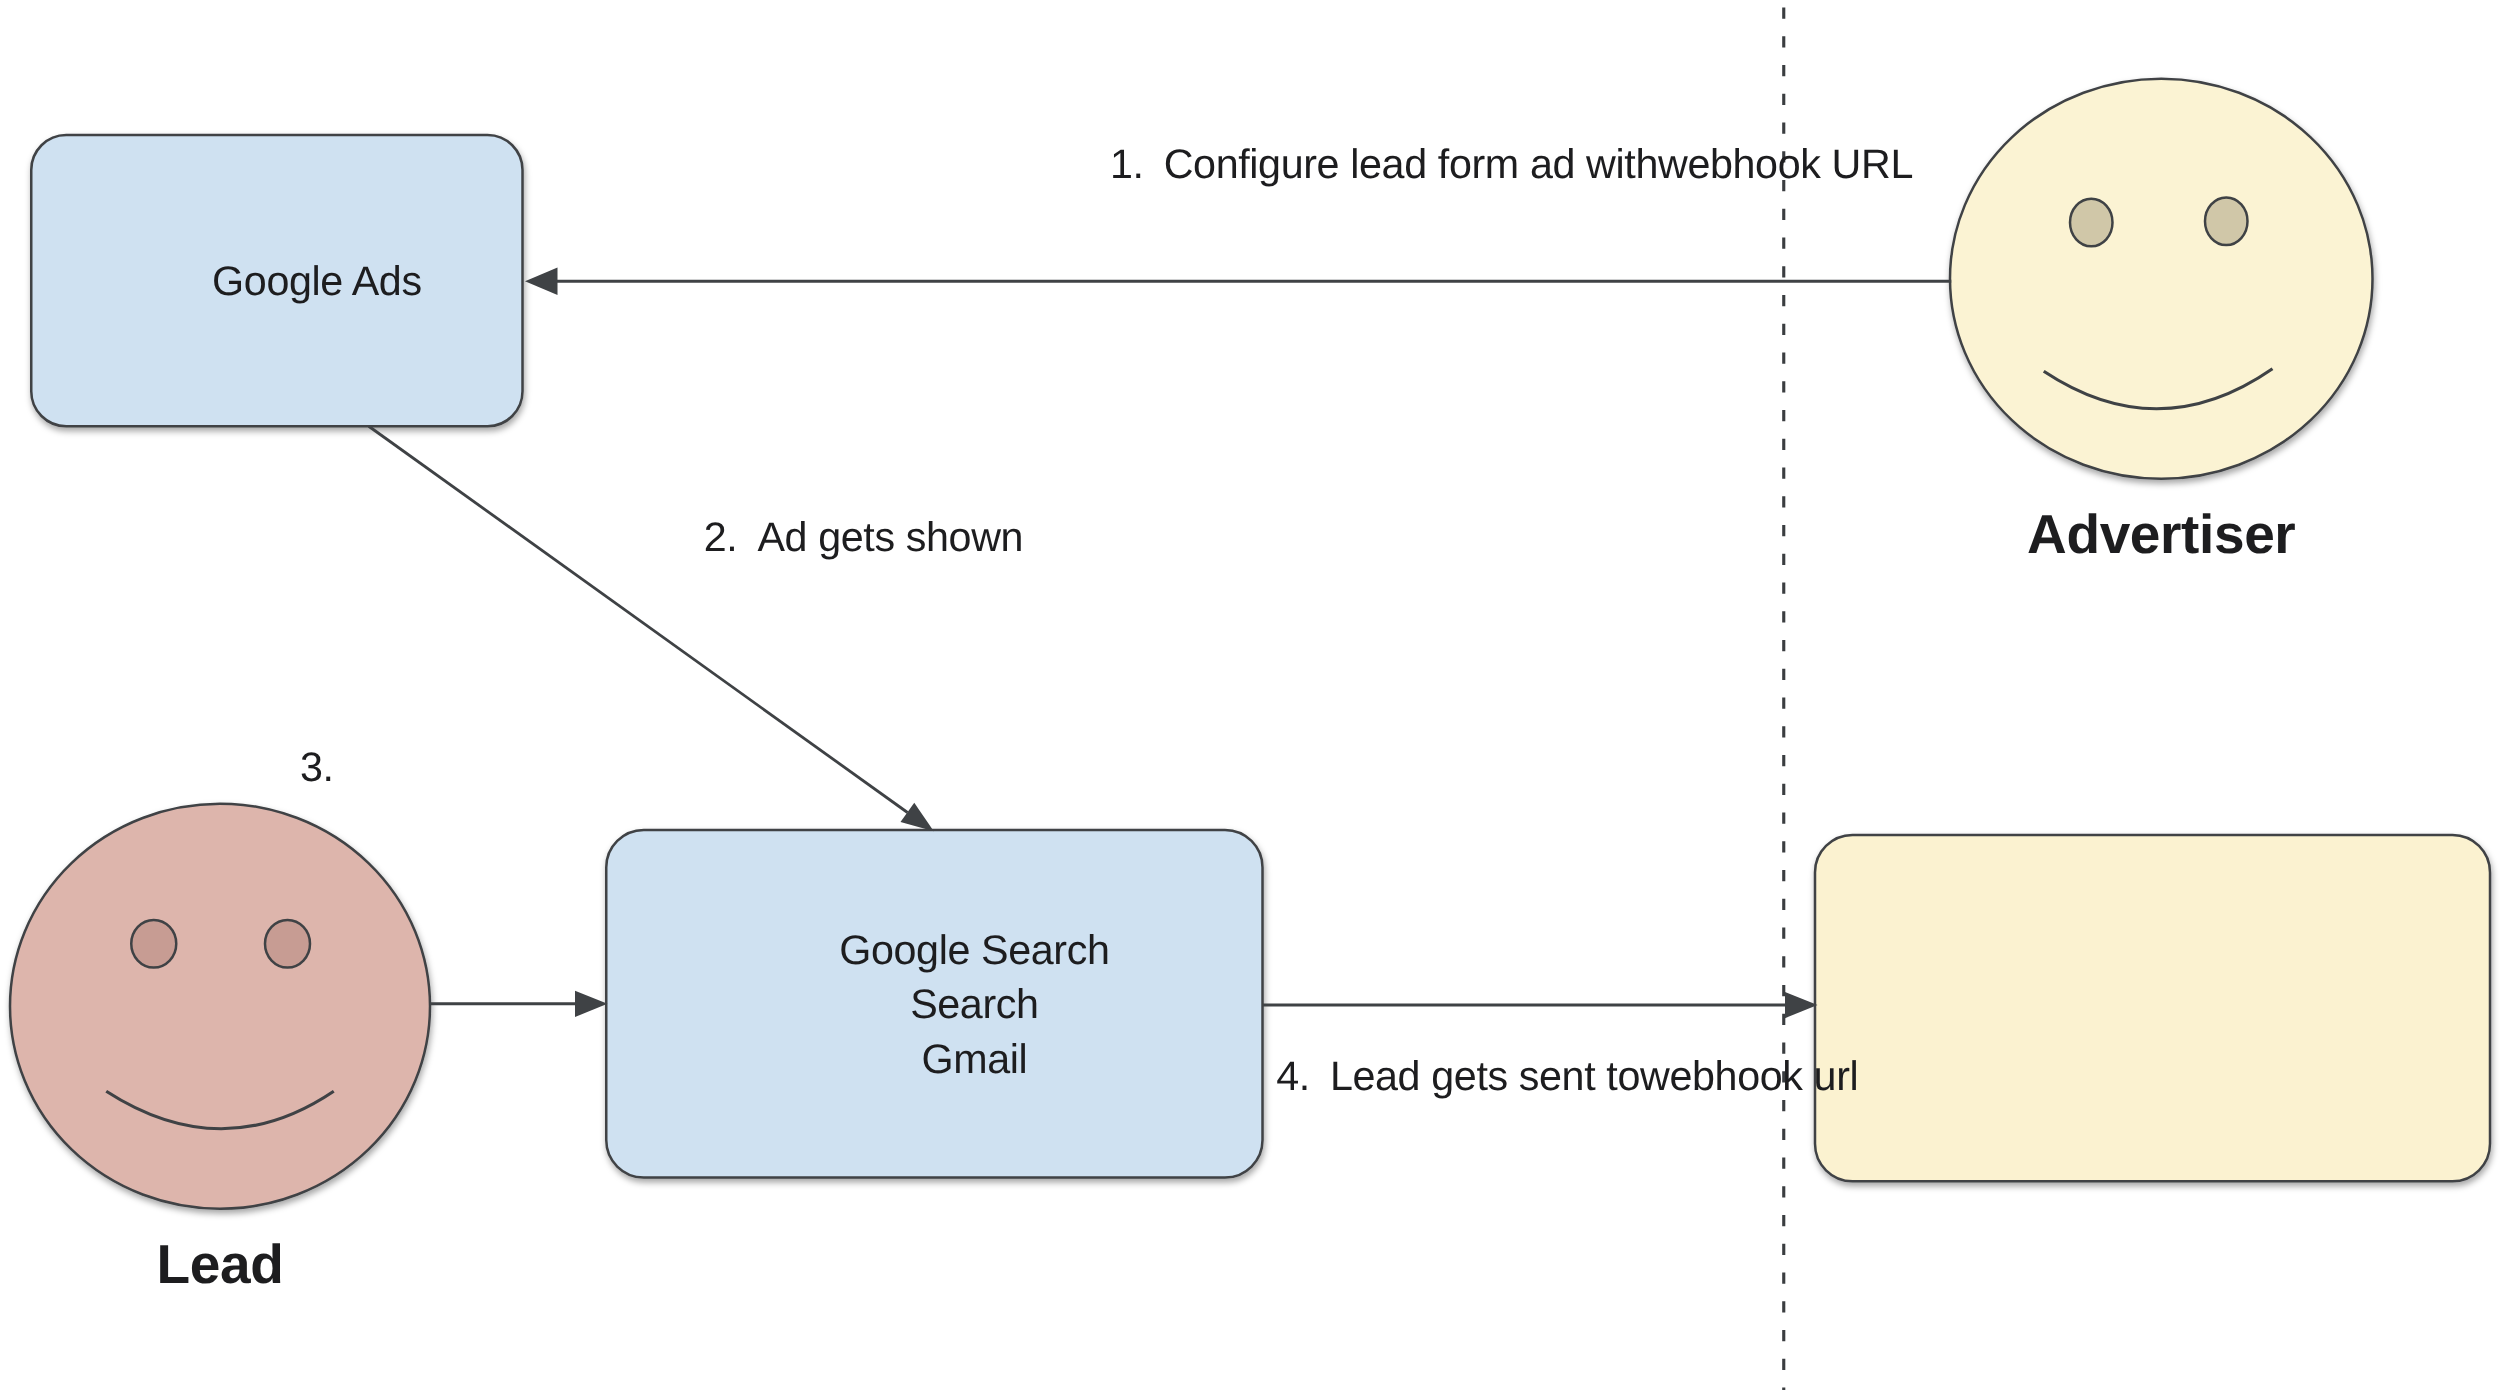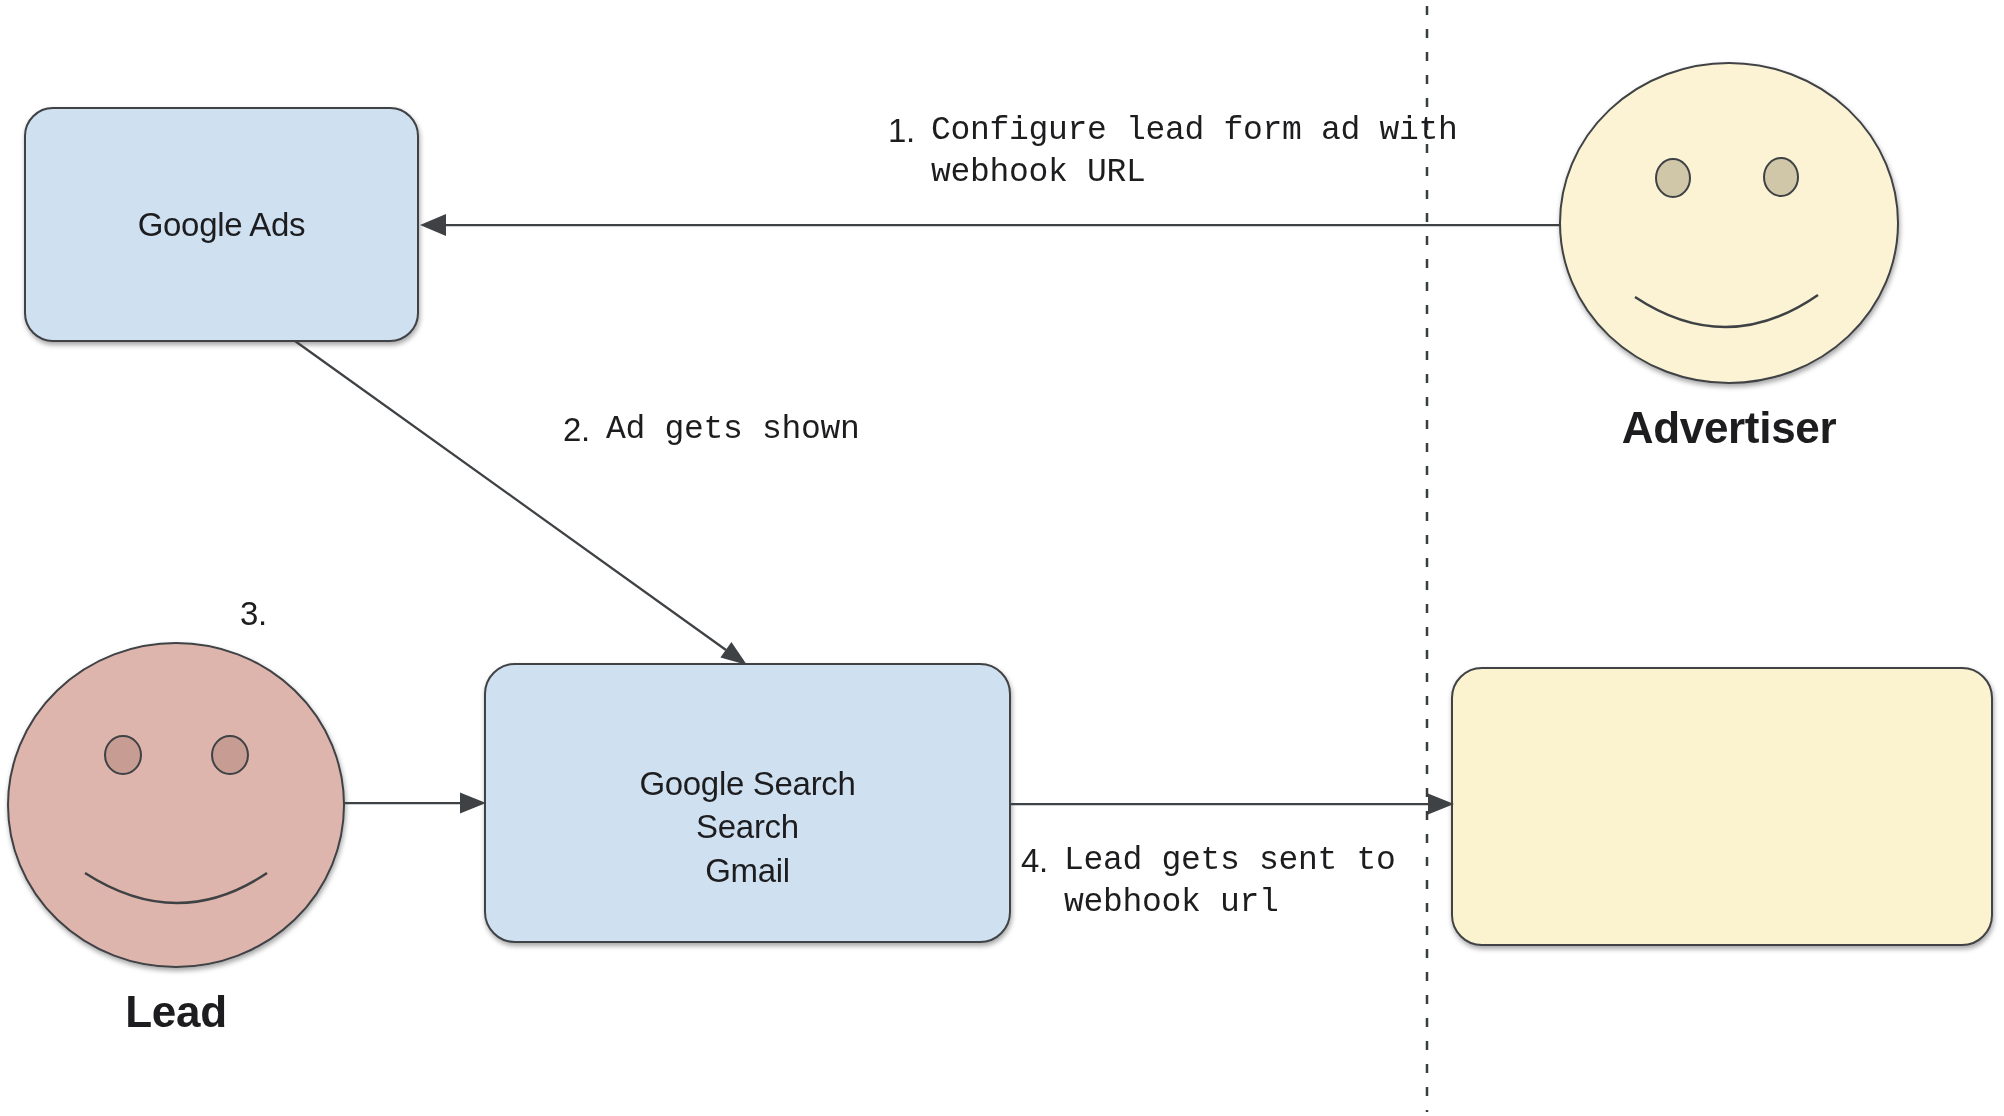--- a/index.html
+++ b/index.html
@@ -7,27 +7,27 @@
     position:relative;
     width:2004px;height:1116px;
     background:#ffffff;
     overflow:hidden;
     font-family:"Liberation Sans", sans-serif;
     color:#1d1d1f;
   }
   #shapes{position:absolute;left:0;top:0;width:2004px;height:1116px;}
   .label{position:absolute;display:flex;align-items:center;justify-content:center;
          font-size:33px;letter-spacing:-0.3px;color:#1d1d1f;text-align:center;}
-  .node-label{pointer-events:none;}
+  .node-label{pointer-events:none;margin-left:32px;}
   .multiline{flex-direction:column;line-height:43.5px;}
   .actor-label{font-weight:bold;font-size:44px;justify-content:center;}
   .step{position:absolute;display:flex;gap:16px;font-size:33px;letter-spacing:-0.3px;
         line-height:42px;color:#1d1d1f;}
   .step .num{white-space:nowrap;}
-  .step .lines{display:flex;flex-direction:column;font-family:Liberation Mono, monospace;}
+  .step .lines{display:flex;flex-direction:row;}
 </style>
 </head>
 <body>
 
 <div id="canvas">
 
   <svg id="shapes" viewBox="0 0 2004 1116">
     <defs>
       <filter id="softshadow" x="-20%" y="-20%" width="140%" height="140%">
         <feDropShadow dx="1" dy="3" stdDeviation="2.5" flood-color="#000000" flood-opacity="0.35"></feDropShadow>
@@ -72,21 +72,21 @@
     <g>
       <line x1="1010" y1="804" x2="1430" y2="804" stroke="#3f4245" stroke-width="2.25"></line>
       <polygon points="1454,804 1428,793.5 1428,814.5" fill="#3f4245"></polygon>
     </g>
   </svg>
 
   <div class="label node-label" style="left:25px;top:108px;width:393px;height:233px">
     <span>Google Ads</span>
   </div>
 
-  <div class="label node-label multiline" style="left:485px;top:688px;width:525px;height:278px">
+  <div class="label node-label multiline" style="left:485px;top:664px;width:525px;height:278px">
     <span>Google Search</span>
     <span>Search</span>
     <span>Gmail</span>
   </div>
 
 
   <div class="label actor-label" style="left:1529px;top:407px;width:400px;height:42px">
     <span>Advertiser</span>
   </div>
 

